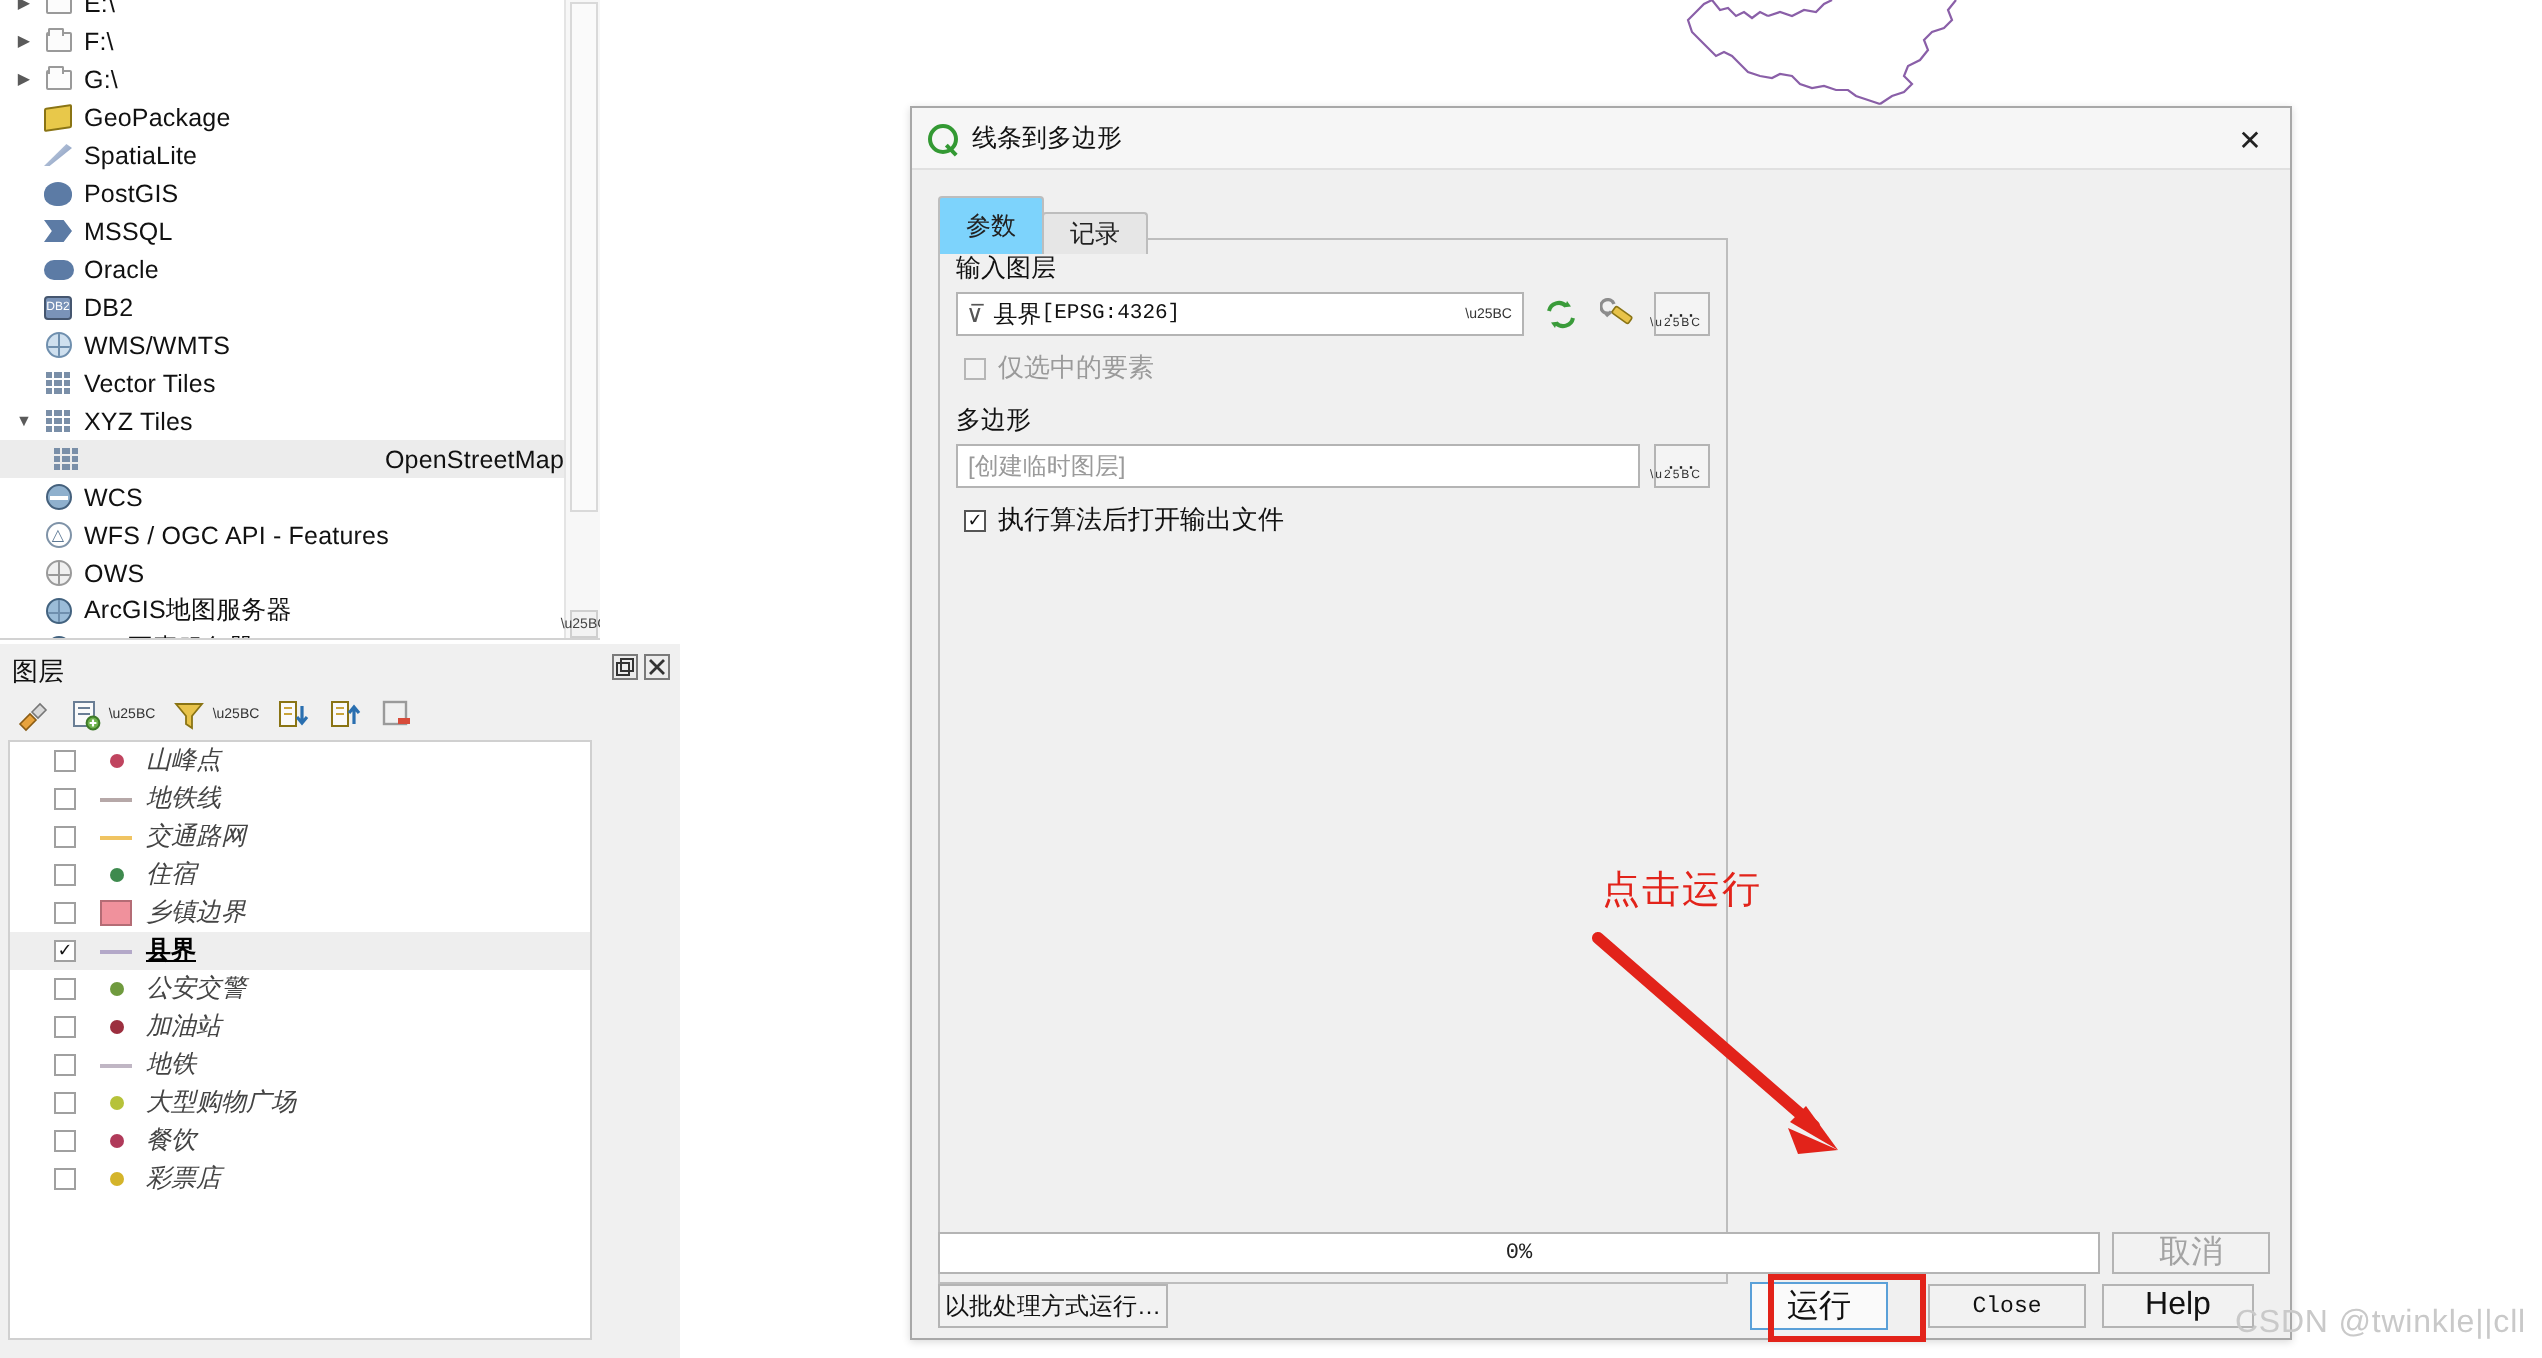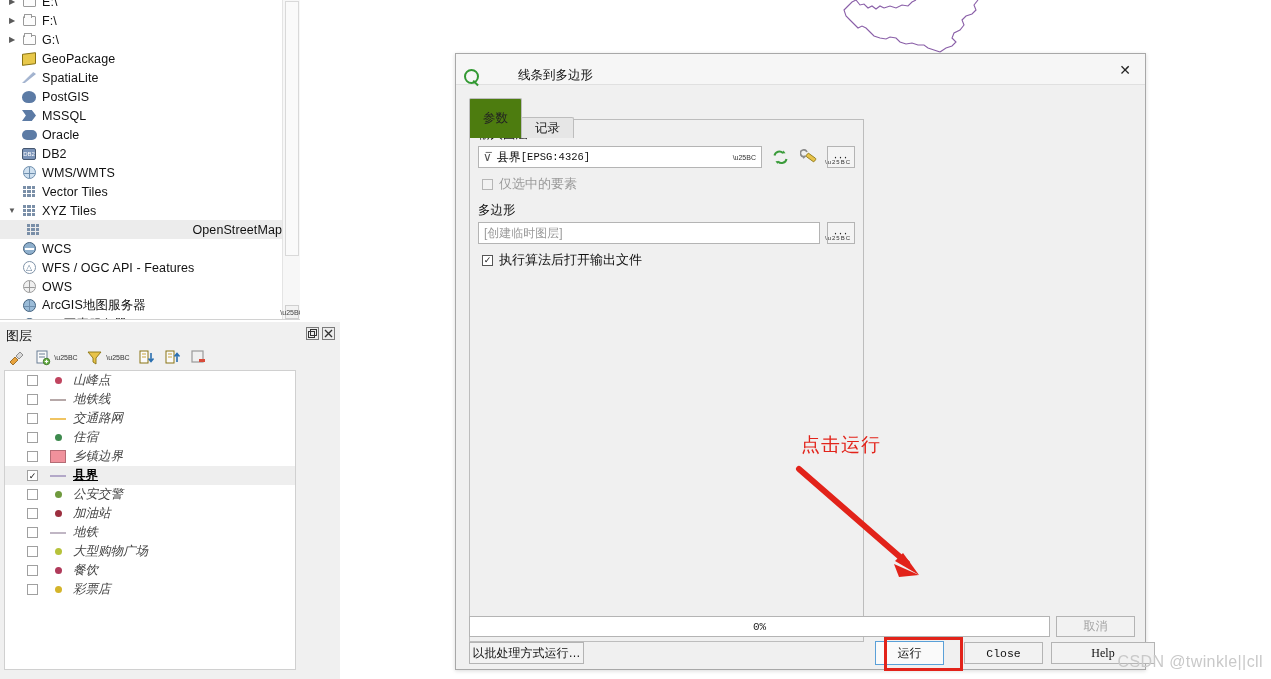--- a/index.html
+++ b/index.html
@@ -78,30 +78,30 @@
   .chip { width:13px;height:8px;background:#d6d6d6;border:1px solid #8d8d8d;position:relative; }
   .chip::before,.chip::after{content:"";position:absolute;left:1px;right:1px;height:1px;background:#8d8d8d;}
   .chip::before{top:2px;} .chip::after{top:5px;}
 
   
   .map-canvas { position:absolute; left:300px; top:0; width:971px; height:679px; background:#fff; }
   .boundary { position:absolute; left:0; top:0; }
 
   
   .dialog { position:absolute; left:455px; top:53px; width:691px; height:617px; background:#f0f0f0; border:1px solid #a8a8a8; box-shadow:0 1px 4px rgba(0,0,0,.15); }
-  .dlg-title { position:absolute; left:0; top:0; width:100%; height:31px; background:#f6f6f6; border-bottom:1px solid #e0e0e0; display:flex; align-items:flex-end; padding:0 8px;gap:32px; }
+  .dlg-title { position:absolute; left:0; top:0; width:100%; height:31px; background:#f6f6f6; border-bottom:1px solid #e0e0e0; display:flex; align-items:center; padding:0 8px; }
   .qgis-q { width:15px;height:15px;border-radius:50%;border:2.2px solid #339933;position:relative;margin-right:7px;flex:0 0 15px; }
   .qgis-q::after{content:"";position:absolute;right:-2px;bottom:-2px;width:7px;height:2.4px;background:#339933;transform:rotate(45deg);}
   .dlg-title-text { font-size:12.5px; color:#111; }
   .dlg-close { position:absolute; right:6px; top:6px; width:28px;height:20px; display:flex;align-items:center;justify-content:center; font-size:14px; color:#222; }
 
   
   .tabs { position:absolute; left:13px; top:44px; display:flex; align-items:flex-end; z-index:3; }
   .tab { height:21px; padding:0 13px; display:flex; align-items:center; font-size:12.5px; border:1px solid #bdbdbd; border-bottom:none; background:#e6e6e6; color:#222; margin-right:-1px; border-radius:2px 2px 0 0; }
-  .tab.active { background:#4d7c0f; height:40px; position:relative; z-index:2; }
+  .tab.active { background:#7dd3fc; height:29px; position:relative; z-index:2; }
 
   
   .params-frame { position:absolute; left:13px; top:65px; width:395px; height:523px; background:#f0f0f0; border:1px solid #bdbdbd; }
   .params-inner { position:absolute; left:0; top:0; width:100%; height:100%; padding:6px 8px; }
   .fld-label { font-size:12.5px; color:#111; margin-bottom:3px; }
   .row { display:flex; align-items:center; gap:7px; margin-bottom:7px; }
   .combo { flex:1; height:22px; background:#fff; border:1px solid #b4b4b4; display:flex; align-items:center; padding:0 4px; position:relative; }
   .combo .v-ico { color:#555; font-size:12px; margin-right:5px; font-family:"Liberation Serif",serif; }
   .combo .c-text { font-size:12px; color:#111; }
   .combo .c-epsg { font-family:"Liberation Mono","DejaVu Sans Mono",monospace; font-size:10.5px; color:#111; margin-left:0; }
@@ -112,28 +112,28 @@
   .ck-row { display:flex; align-items:center; gap:6px; margin:2px 0 9px 4px; }
   .ck { width:11px;height:11px;border:1px solid #b6b6b6;background:#f2f2f2;display:flex;align-items:center;justify-content:center;font-size:9px;color:#111; }
   .ck.on { border-color:#555; background:#fff; }
   .ck-lbl { font-size:13px; color:#9a9a9a; }
   .ck-lbl.on { color:#111; }
   .txtinput { flex:1; height:22px; background:#fff; border:1px solid #b4b4b4; display:flex; align-items:center; padding:0 5px; font-size:12px; color:#9a9a9a; }
 
   
   .progress { position:absolute; left:13px; top:562px; width:581px; height:21px; background:#fff; border:1px solid #b4b4b4; display:flex; align-items:center; justify-content:center; }
   .progress span { font-family:"Liberation Mono","DejaVu Sans Mono",monospace; font-size:11px; color:#222; }
-  .btn { border:1px solid #b4b4b4; background:#f2f2f2; display:flex; align-items:center; justify-content:center; font-size:12px; color:#111; }
+  .btn { border:1px solid #b4b4b4; background:#f2f2f2; display:flex; align-items:center; justify-content:center; font-size:16px; color:#111; }
   .btn.dis { color:#a3a3a3; }
   .btn-cancel { position:absolute; left:600px; top:562px; width:79px; height:21px; }
   .btn-batch { position:absolute; left:13px; top:588px; width:115px; height:22px; font-size:12px; }
   .btn-run { position:absolute; left:419px; top:587px; width:69px; height:24px; border:1px solid #5aa0d8; background:#fafafa; }
   .btn-run-hl { position:absolute; left:428px; top:583px; width:79px; height:34px; border:3px solid #e2231a; pointer-events:none; }
   .btn-close { position:absolute; left:508px; top:588px; width:79px; height:22px; font-family:"Liberation Mono","DejaVu Sans Mono",monospace; font-size:11.5px; }
-  .btn-help { position:absolute; left:595px; top:588px; width:104px; height:22px; font-family:Liberation Serif, serif; font-size:12px; }
+  .btn-help { position:absolute; left:595px; top:588px; width:76px; height:22px; font-family:Liberation Sans, sans-serif; font-size:16px; }
 
   
   .anno-text { position:absolute; left:801px; top:432px; font-size:19px; color:#e2231a; letter-spacing:1px; }
   .anno-arrow { position:absolute; left:795px; top:465px; }
 
   
   .watermark { position:absolute; right:8px; bottom:8px; font-size:16px; color:#c9c9c9; letter-spacing:.4px; }
 </style>
 </head>
 <body>

